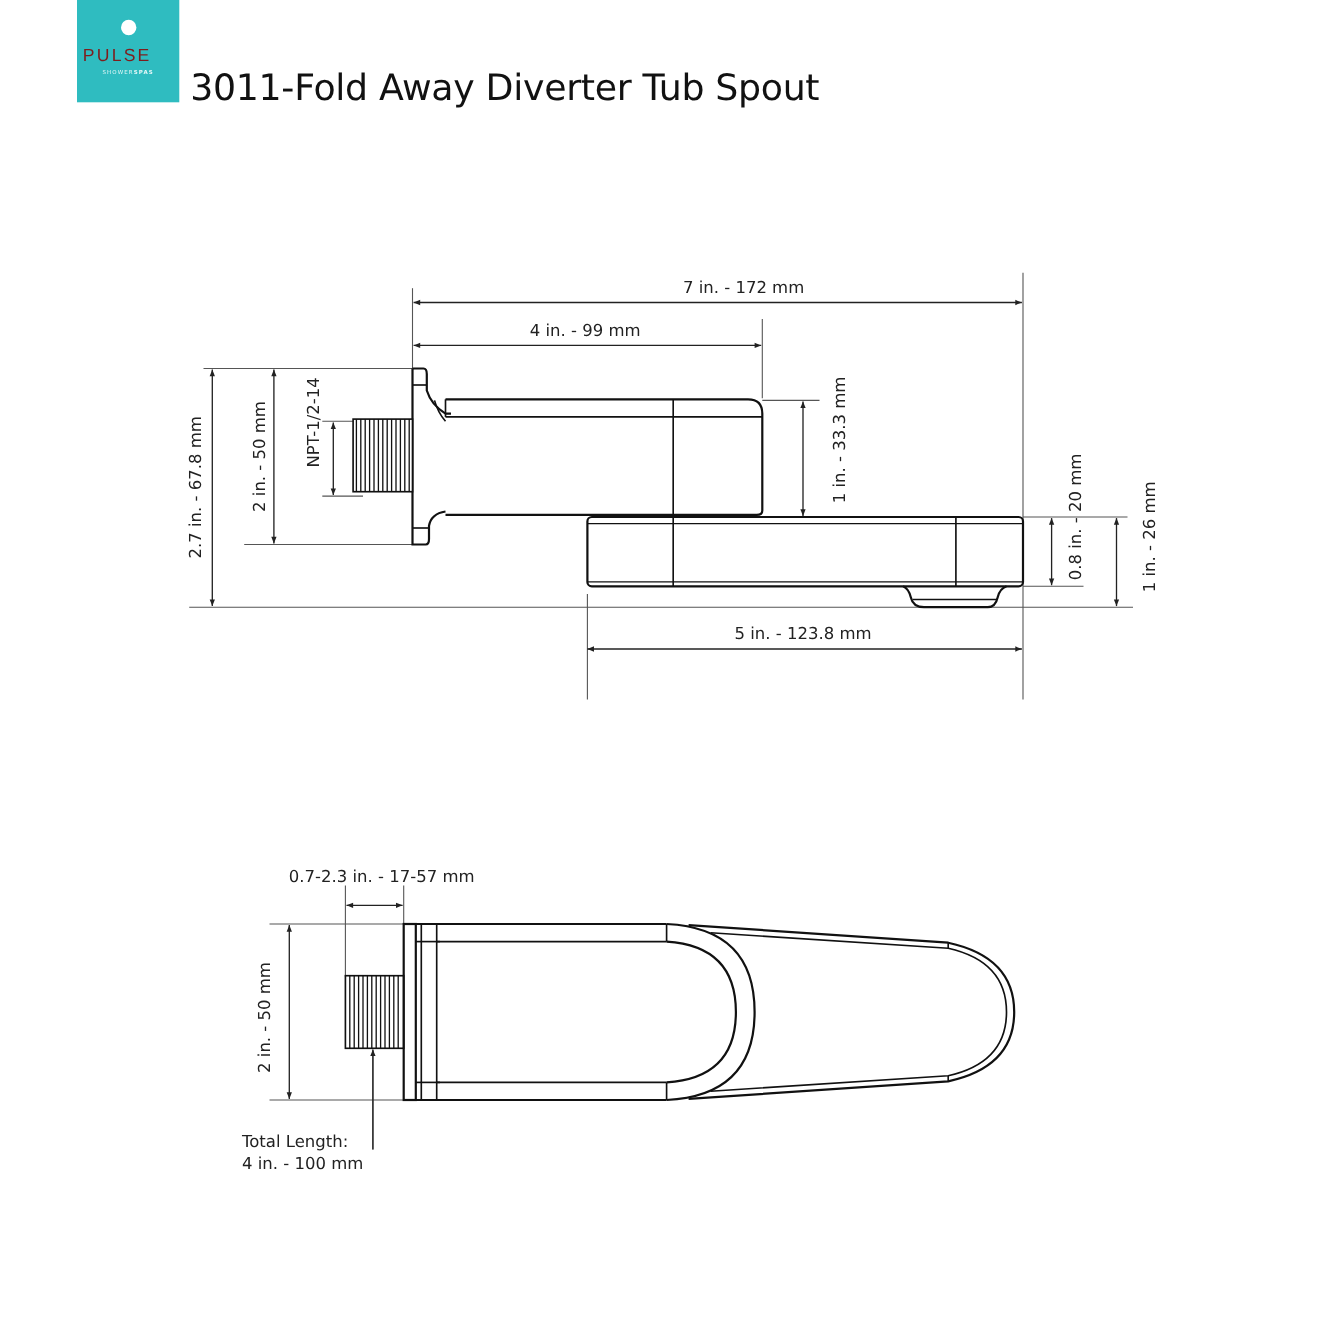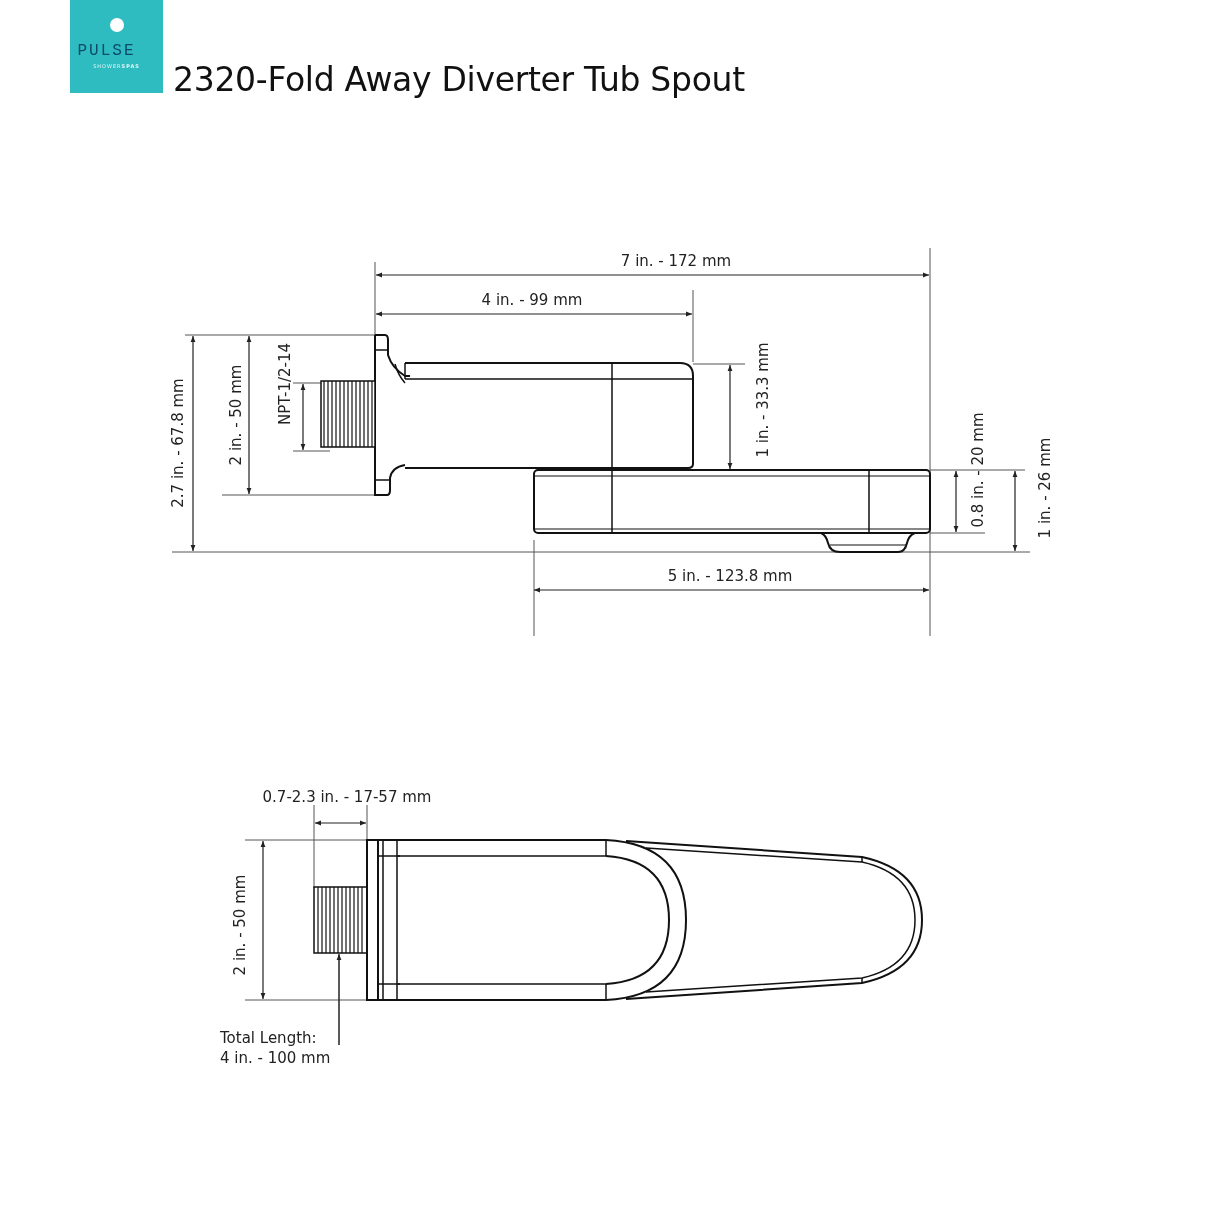--- a/index.html
+++ b/index.html
@@ -1,35 +1,35 @@
 <!DOCTYPE html>
 <html><head>
   <meta charset="utf-8">
   <style>
     html, body { margin: 0; padding: 0; background: #ffffff; }
     body { width: 1214px; height: 1214px; position: relative; overflow: hidden; font-family: "DejaVu Sans", sans-serif; color: #1a1a1a; }
     .logo { position: absolute; left: 70px; top: 0; width: 93px; height: 93px; background: #2fbcc0; }
-    .logo .pulse { position: absolute; left: 0; width: 73px; top: 42px; text-align: center; color: #0c4a6e; font-size: 16px; letter-spacing: 2px; font-family: Liberation Mono, monospace; }
+    .logo .pulse { position: absolute; left: 0; width: 73px; top: 42px; text-align: center; color: #7f1d1d; font-size: 16px; letter-spacing: 2px; font-family: Liberation Sans, sans-serif; }
     .logo .sub { position: absolute; left: 0; width: 93px; top: 63px; text-align: center; color: #e6f8f8; font-size: 5px; letter-spacing: 1px; }
     .logo .sub b { font-weight: bold; }
     .logo .ball { position: absolute; left: 40px; top: 18px; width: 14px; height: 14px; border-radius: 50%; background: #fff; }
     .title { position: absolute; left: 173px; top: 60px; font-size: 33px; font-weight: normal; color: #111; font-family: "DejaVu Sans", sans-serif; letter-spacing: -0.3px; }
     svg { position: absolute; left: 0; top: 0; }
     svg text { font-family: "DejaVu Sans", sans-serif; font-size: 15px; fill: #222; }
   </style>
 </head>
 <body>
 
 <div class="logo">
   <div class="ball"></div>
   <div class="pulse">PULSE</div>
   <div class="sub"><span>SHOWER</span><b>SPAS</b></div>
 </div>
 
-<div class="title">2320-Fold Away Diverter Tub Spout</div>
+<div class="title">3011-Fold Away Diverter Tub Spout</div>
 
 <svg width="1214" height="1214" viewBox="0 0 1214 1214">
   <defs>
     <marker id="arr" viewBox="0 0 10 10" refX="10" refY="5" markerWidth="10" markerHeight="6" orient="auto-start-reverse" markerUnits="userSpaceOnUse">
       <path d="M0,1 L10,5 L0,9 z" fill="#222"></path>
     </marker>
   </defs>
 
   <g stroke="#111" fill="none">
 

